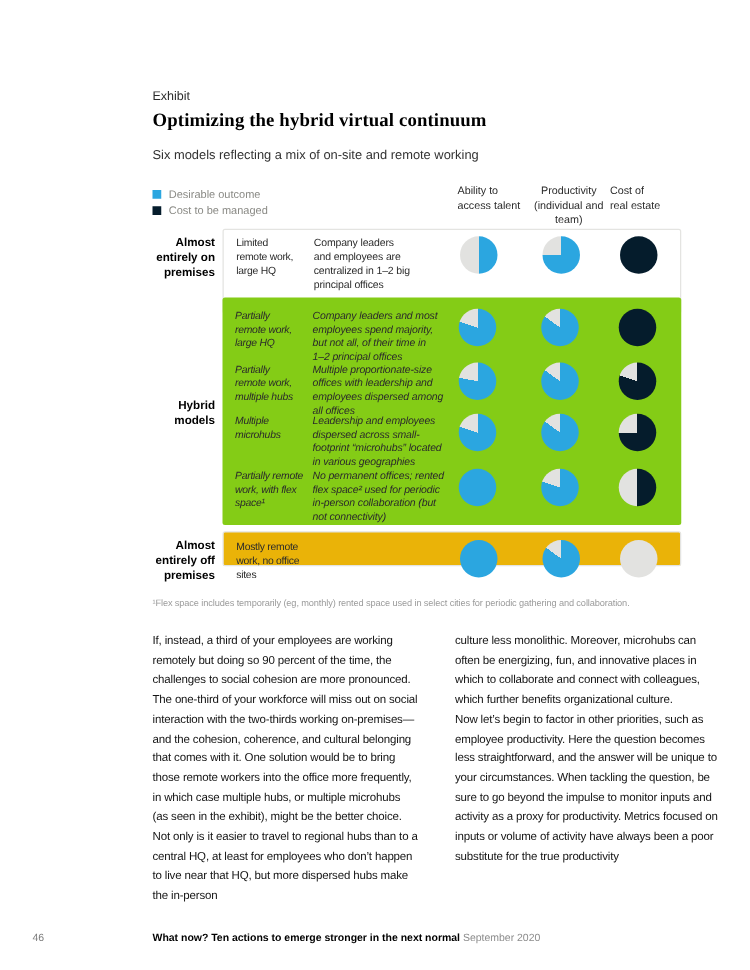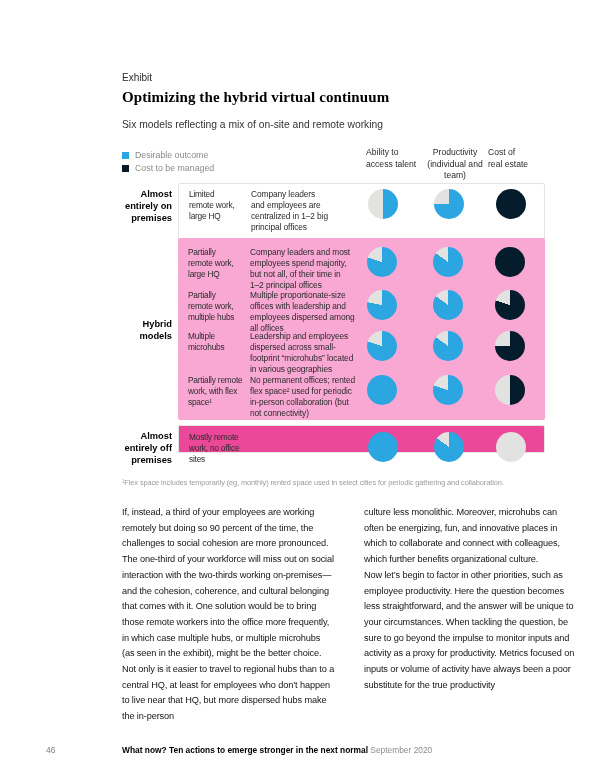--- a/index.html
+++ b/index.html
@@ -28,40 +28,40 @@
 
   .table { position:absolute; left:122px; top:183px; width:423px; height:290px; }
   .group-label {
     position:absolute; left:0; width:50px; text-align:right;
     font-weight:bold; font-size:9.3px; line-height:12.2px; color:#000; white-space:pre-line;
   }
   #group-0 { top:5px; } #group-1 { top:135px; } #group-2 { top:247px; }
 
   .panel { position:absolute; left:56px; width:367px; border-radius:2px; }
   #panel-0 { top:0; height:68px; background:#fff; border:1px solid #e4e4e1; }
-  #panel-hybrid { top:55px; height:182px; background:#f9a8d4; padding-top:9px; }
-  #panel-5 { top:242px; height:28px; background:#ec4899; border:1px solid #e4e4e1; }
+  #panel-hybrid { top:55px; height:182px; background:#84cc16; padding-top:9px;font-style:italic; }
+  #panel-5 { top:242px; height:28px; background:#eab308; border:1px solid #e4e4e1; }
 
   .trow { display:grid; grid-template-columns:62px 117px 66px 62px 50px; padding-left:10px; }
   #panel-0 .trow { padding-top:5px; }
   #panel-5 .trow { padding-top:6px; }
   .trow-h43 { height:43px; } .trow-h41 { height:41px; } .trow-h44 { height:44px; }
 
   .model { font-size:8.3px; line-height:11px; color:#2b2b2b; letter-spacing:-0.2px; white-space:pre-line; }
   .desc  { font-size:8.4px; line-height:11px; color:#2b2b2b; letter-spacing:-0.1px; white-space:pre-line; }
   .pie   { width:30px; height:30px; border-radius:50%; }
 
   .footnote { position:absolute; left:122px; top:478px; width:436px; font-size:7.4px; color:#9b9b9b; letter-spacing:-0.1px; }
 
   .bodycol { position:absolute; top:505px; font-size:9.2px; line-height:15.7px; color:#141414; letter-spacing:-0.12px; }
   #body-left  { left:122px; width:213px; }
   #body-right { left:346px; width:214px;margin-left:18px; }
   .body-heading { font-weight:bold; margin-top:12px; }
 
-  .footer-pagenum { position:absolute; left:46px; top:745px; font-size:8.4px; color:#7c7c7c; }
+  .footer-pagenum { position:absolute; left:26px; top:745px; font-size:8.4px; color:#7c7c7c; }
   .footer-line { position:absolute; left:122px; top:745px; font-size:8.4px; color:#000; white-space:nowrap; }
   .footer-title { font-weight:bold; }
   .footer-date { font-weight:normal; color:#8c8c8c; }
 </style>
 </head>
 <body>
 
 <div id="page">
 
   <div class="exhibit-label">Exhibit</div>

